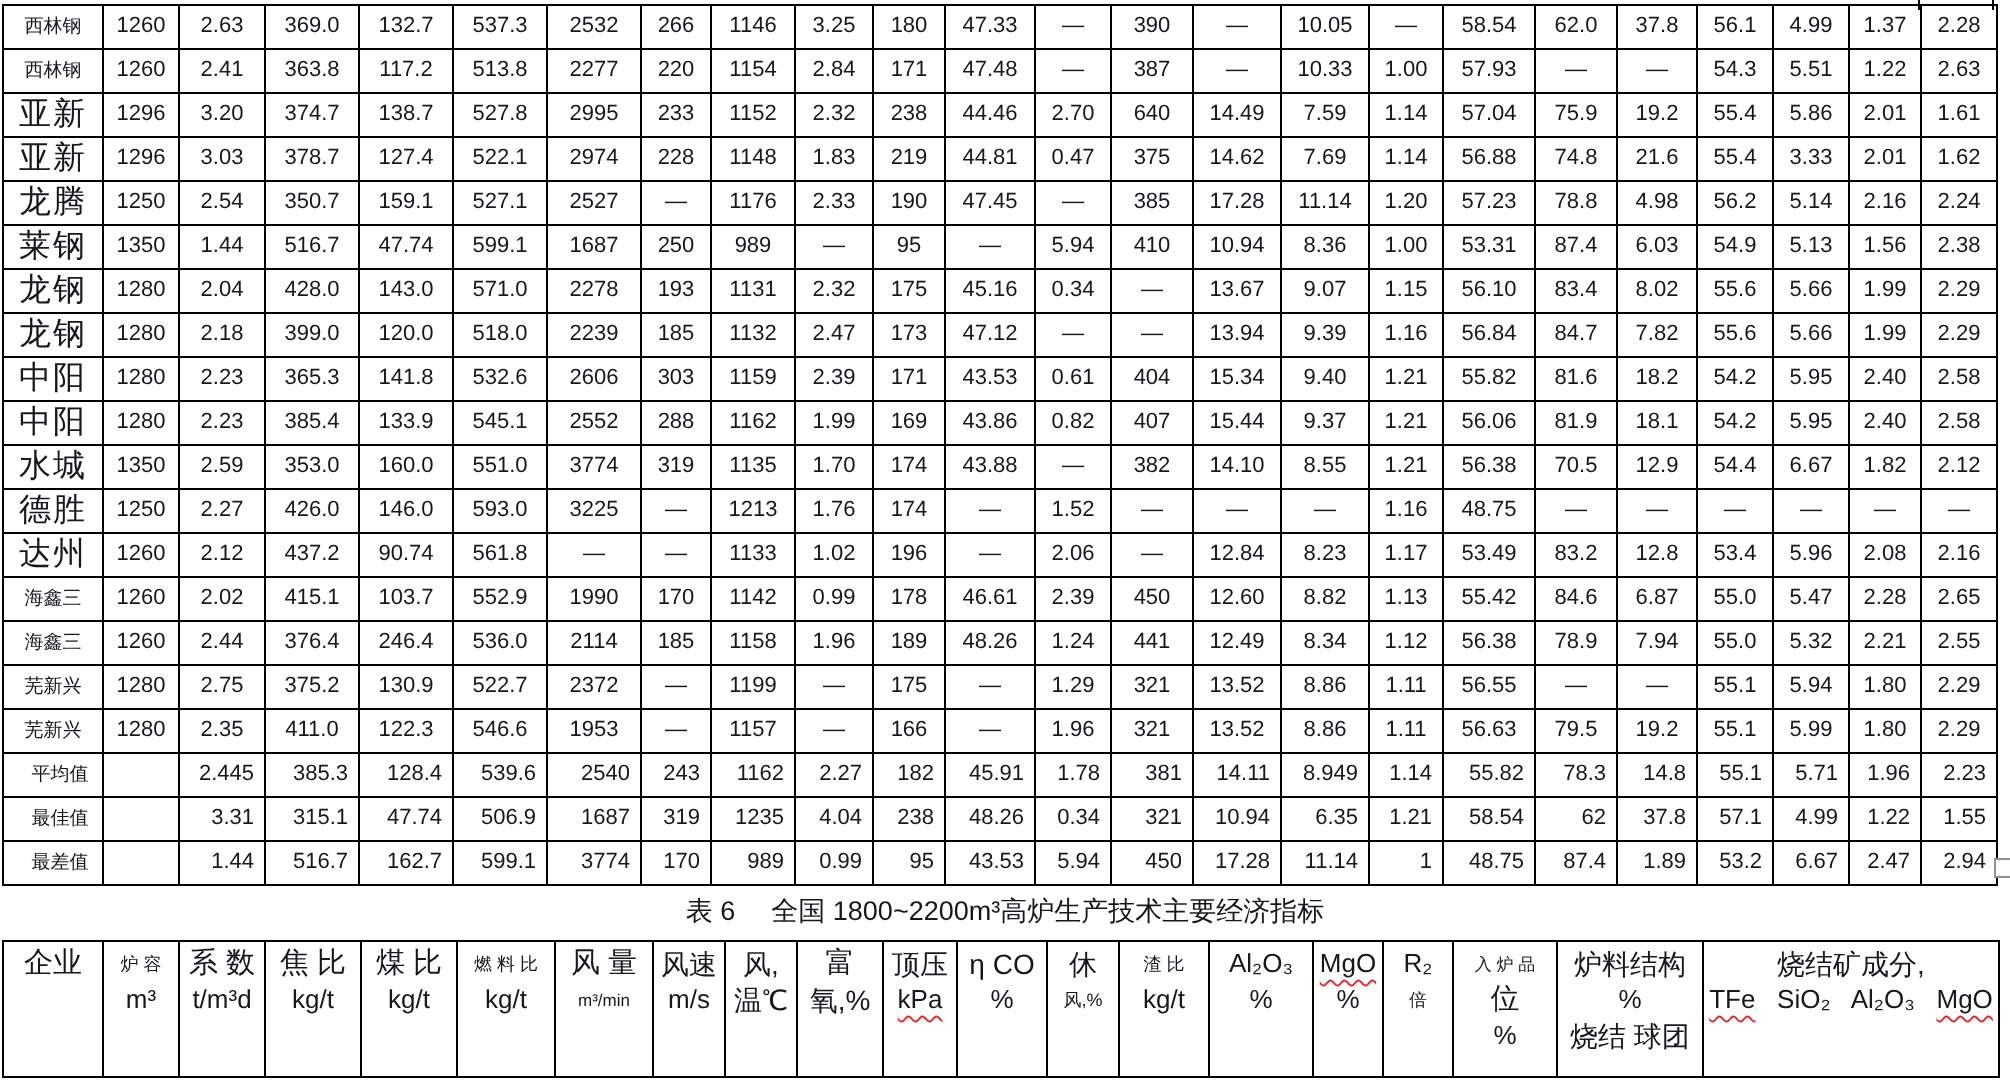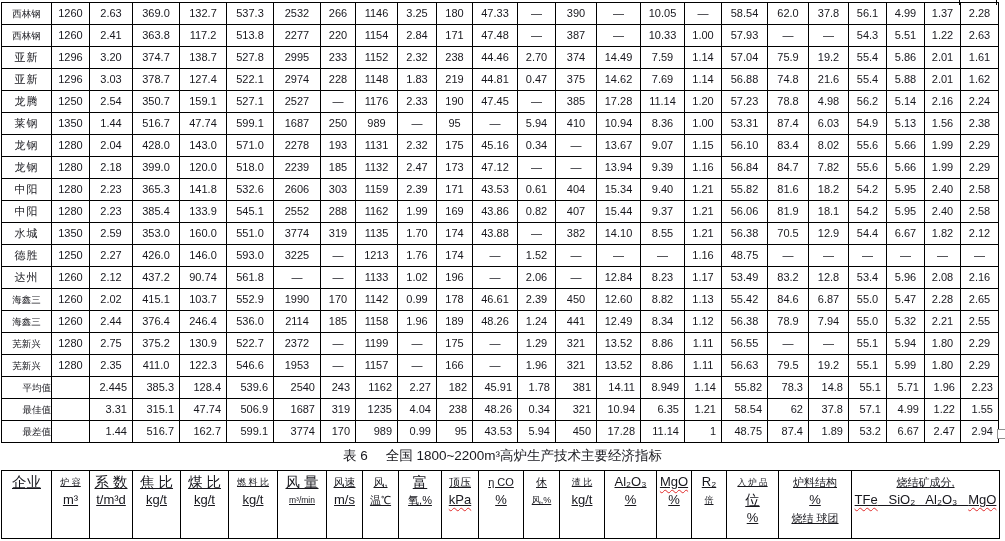--- a/index.html
+++ b/index.html
@@ -8,39 +8,39 @@
     background:#ffffff;color:#17171d;
     font-family:"Liberation Sans", sans-serif;
   }
   table{border-collapse:collapse;table-layout:fixed;padding-left:16px;}
   #t1{position:absolute;top:2px;left:1px;width:997px;}
   #t1 td{
     border:1px solid #000;height:21px;line-height:21px;
     text-align:center;font-size:11px;padding:0;
     overflow:hidden;white-space:nowrap;
   }
-  #t1 td.nm-lg{font-size:11px;letter-spacing:1px;}
+  #t1 td.nm-lg{font-size:16px;letter-spacing:1px;}
   #t1 td.nm-sm{font-size:9.5px;letter-spacing:0;}
   #t1 tr.ra td{text-align:right;padding-right:5px;}
-  #t1 tr.ra td.name{text-align:right;padding-left:7px;padding-right:0;}
+  #t1 tr.ra td.name{text-align:center;padding-left:7px;padding-right:0;}
 
   #caption-row{
     position:absolute;top:446px;left:0;width:1005px;height:20px;
     text-align:center;font-size:13.5px;line-height:20px;white-space:pre;
   }
   #caption-row .cap-label{margin-right:18px;}
 
-  #t2{position:absolute;top:470px;left:1px;width:998px;text-decoration:underline;}
+  #t2{position:absolute;top:470px;left:1px;width:998px;}
   #t2 td{
     border:1px solid #000;height:65px;vertical-align:top;
     text-align:center;padding:2px 0 0 0;overflow:hidden;
   }
   #t2 .hl{white-space:pre;}
   .h-lg{font-size:14.5px;line-height:18px;}
-  .h-md2{font-size:11px;line-height:18px;}
+  .h-md2{font-size:14px;line-height:18px;}
   .h-md{font-size:13px;line-height:18px;}
   .h-sm{font-size:9px;line-height:18px;}
   .h-xs{font-size:8.5px;line-height:18px;}
   .sq{
     text-decoration-line:underline;
     text-decoration-style:wavy;
     text-decoration-color:#e02b2b;
     text-decoration-thickness:1px;
     text-underline-offset:3px;
   }
@@ -140,21 +140,21 @@
         <td>374.7</td>
         <td>138.7</td>
         <td>527.8</td>
         <td>2995</td>
         <td>233</td>
         <td>1152</td>
         <td>2.32</td>
         <td>238</td>
         <td>44.46</td>
         <td>2.70</td>
-        <td>374</td>
+        <td>640</td>
         <td>14.49</td>
         <td>7.59</td>
         <td>1.14</td>
         <td>57.04</td>
         <td>75.9</td>
         <td>19.2</td>
         <td>55.4</td>
         <td>5.86</td>
         <td>2.01</td>
         <td>1.61</td>
@@ -174,21 +174,21 @@
         <td>44.81</td>
         <td>0.47</td>
         <td>375</td>
         <td>14.62</td>
         <td>7.69</td>
         <td>1.14</td>
         <td>56.88</td>
         <td>74.8</td>
         <td>21.6</td>
         <td>55.4</td>
-        <td>5.88</td>
+        <td>3.33</td>
         <td>2.01</td>
         <td>1.62</td>
       </tr>
       <tr>
         <td class="name nm-lg">龙腾</td>
         <td>1250</td>
         <td>2.54</td>
         <td>350.7</td>
         <td>159.1</td>
         <td>527.1</td>

